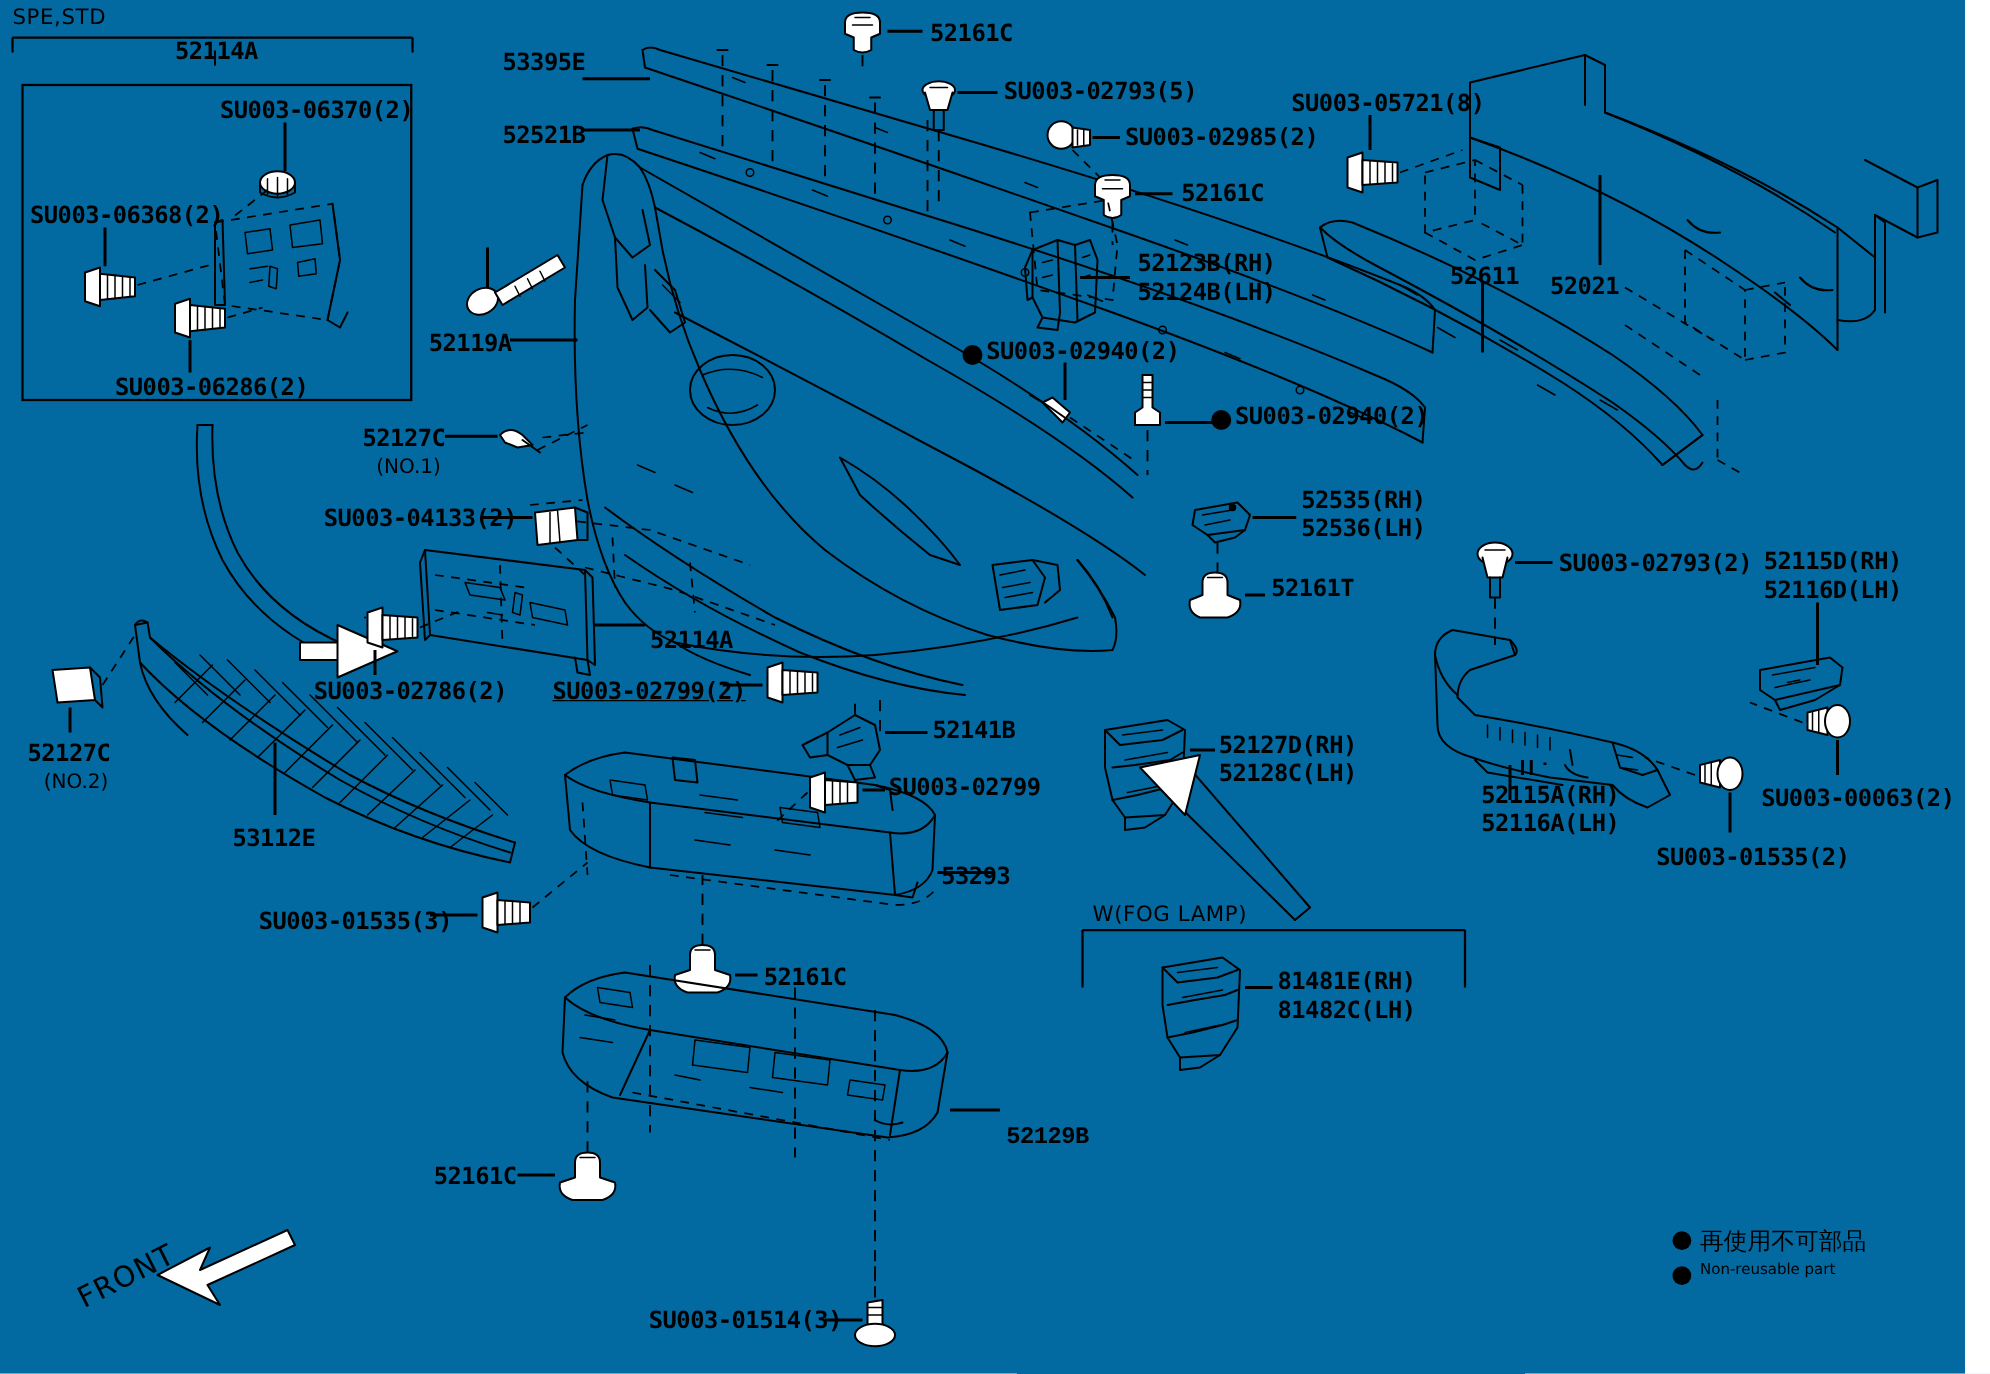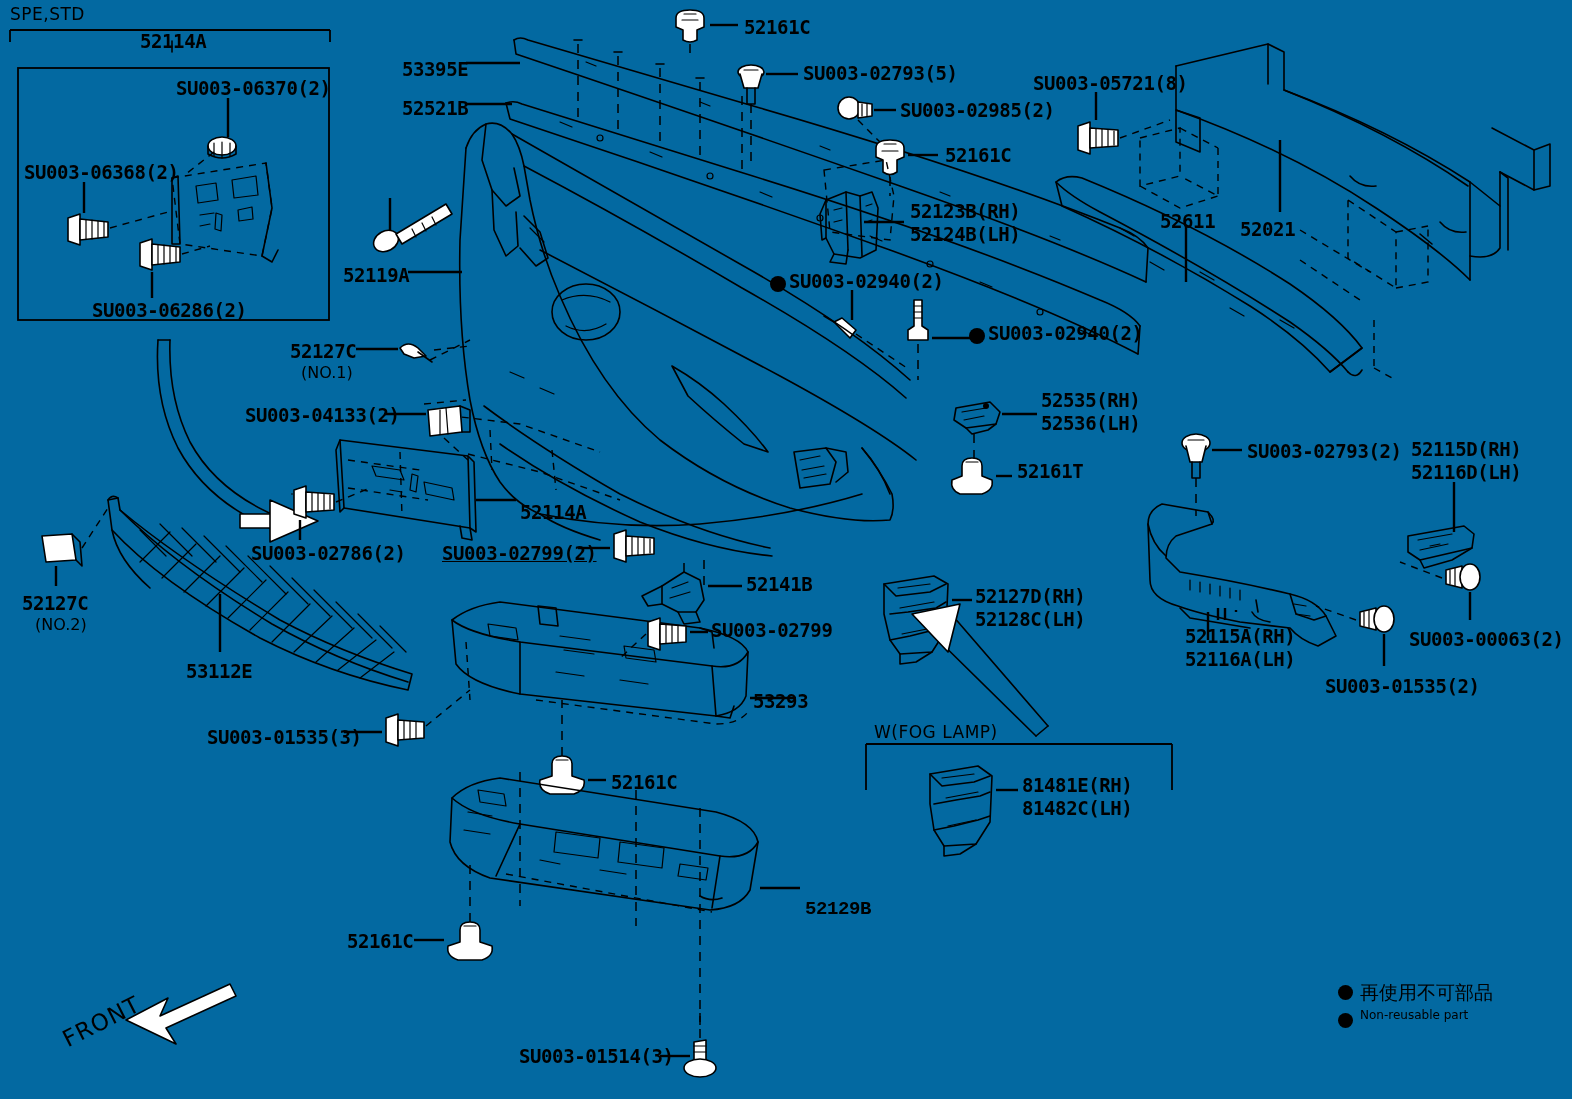--- a/index.html
+++ b/index.html
@@ -643,37 +643,37 @@
   <div class="lbl" style="left:140px;top:31px;">52114A</div>
   <div class="lbl" style="left:176px;top:78px;">SU003-06370(2)</div>
   <div class="lbl" style="left:24px;top:162px;">SU003-06368(2)</div>
   <div class="lbl" style="left:92px;top:300px;">SU003-06286(2)</div>
 
 
   <div class="thin" style="position:absolute;left:874px;top:722px;">W(FOG LAMP)</div>
 
   <div id="labels-host">
       <div class="lbl" style="left: 744px; top: 17px;">52161C</div>
-      <div class="lbl" style="left: 402px; top: 59px;">53395E</div>
+      <div class="lbl" style="left: 402px; top: 40px;">53395E</div>
       <div class="lbl" style="left: 803px; top: 63px;">SU003-02793(5)</div>
       <div class="lbl" style="left: 402px; top: 98px;">52521B</div>
       <div class="lbl" style="left: 900px; top: 100px;">SU003-02985(2)</div>
       <div class="lbl" style="left: 1033px; top: 73px;">SU003-05721(8)</div>
       <div class="lbl" style="left: 945px; top: 145px;">52161C</div>
       <div class="lbl two" style="left: 910px; top: 200px;">52123B(RH)
 52124B(LH)</div>
       <div class="lbl" style="left: 1160px; top: 211px;">52611</div>
       <div class="lbl" style="left: 1240px; top: 219px;">52021</div>
       <div class="lbl" style="left: 343px; top: 265px;">52119A</div>
       <div class="lbl" style="left: 789px; top: 271px;">SU003-02940(2)</div>
       <div class="lbl" style="left: 988px; top: 323px;">SU003-02940(2)</div>
       <div class="lbl" style="left: 290px; top: 341px;">52127C</div>
       <div class="lbl two" style="left: 1041px; top: 389px;">52535(RH)
 52536(LH)</div>
-      <div class="lbl" style="left: 245px; top: 405px;">SU003-04133(2)</div>
+      <div class="lbl" style="left: 259px; top: 405px;">SU003-04133(2)</div>
       <div class="lbl" style="left: 1247px; top: 441px;">SU003-02793(2)</div>
       <div class="lbl two" style="left: 1411px; top: 438px;">52115D(RH)
 52116D(LH)</div>
       <div class="lbl" style="left: 1017px; top: 461px;">52161T</div>
       <div class="lbl" style="left: 520px; top: 502px;">52114A</div>
       <div class="lbl" style="left: 251px; top: 543px;">SU003-02786(2)</div>
       <div class="lbl" style="left: 442px; top: 543px; text-decoration: underline;">SU003-02799(2)</div>
       <div class="lbl" style="left: 22px; top: 593px;">52127C</div>
       <div class="lbl" style="left: 746px; top: 574px;">52141B</div>
       <div class="lbl two" style="left: 975px; top: 585px;">52127D(RH)

